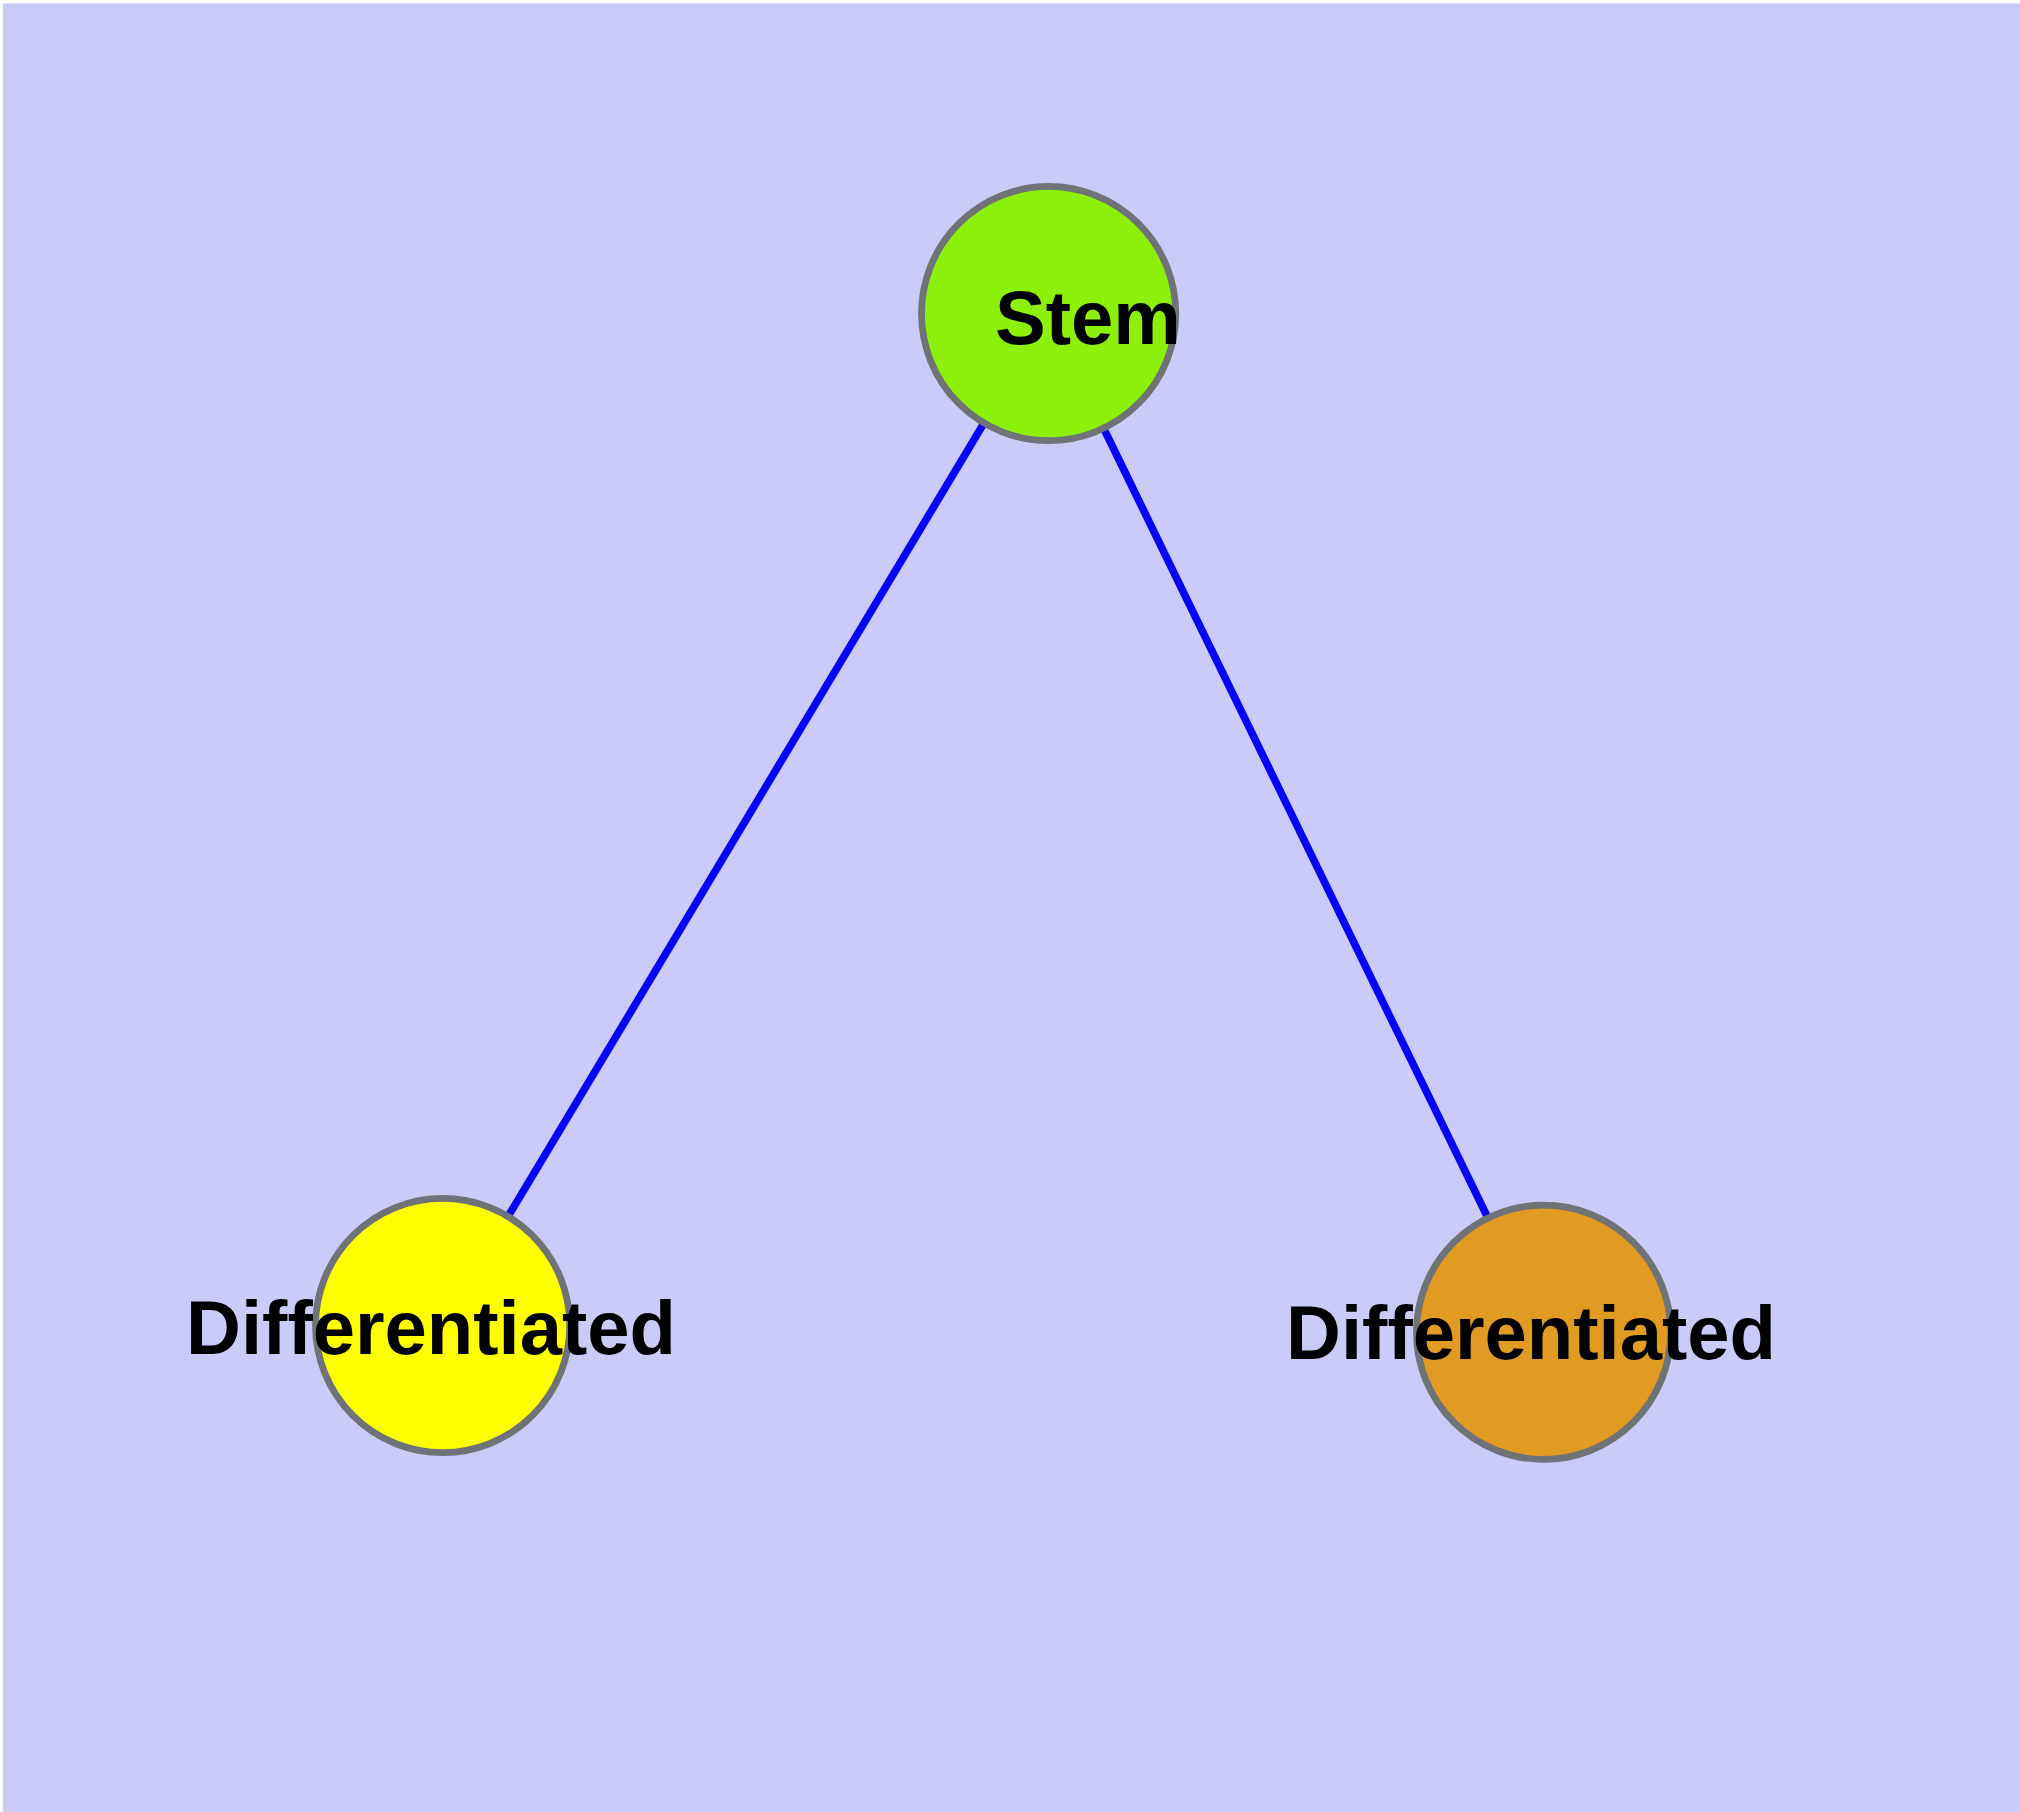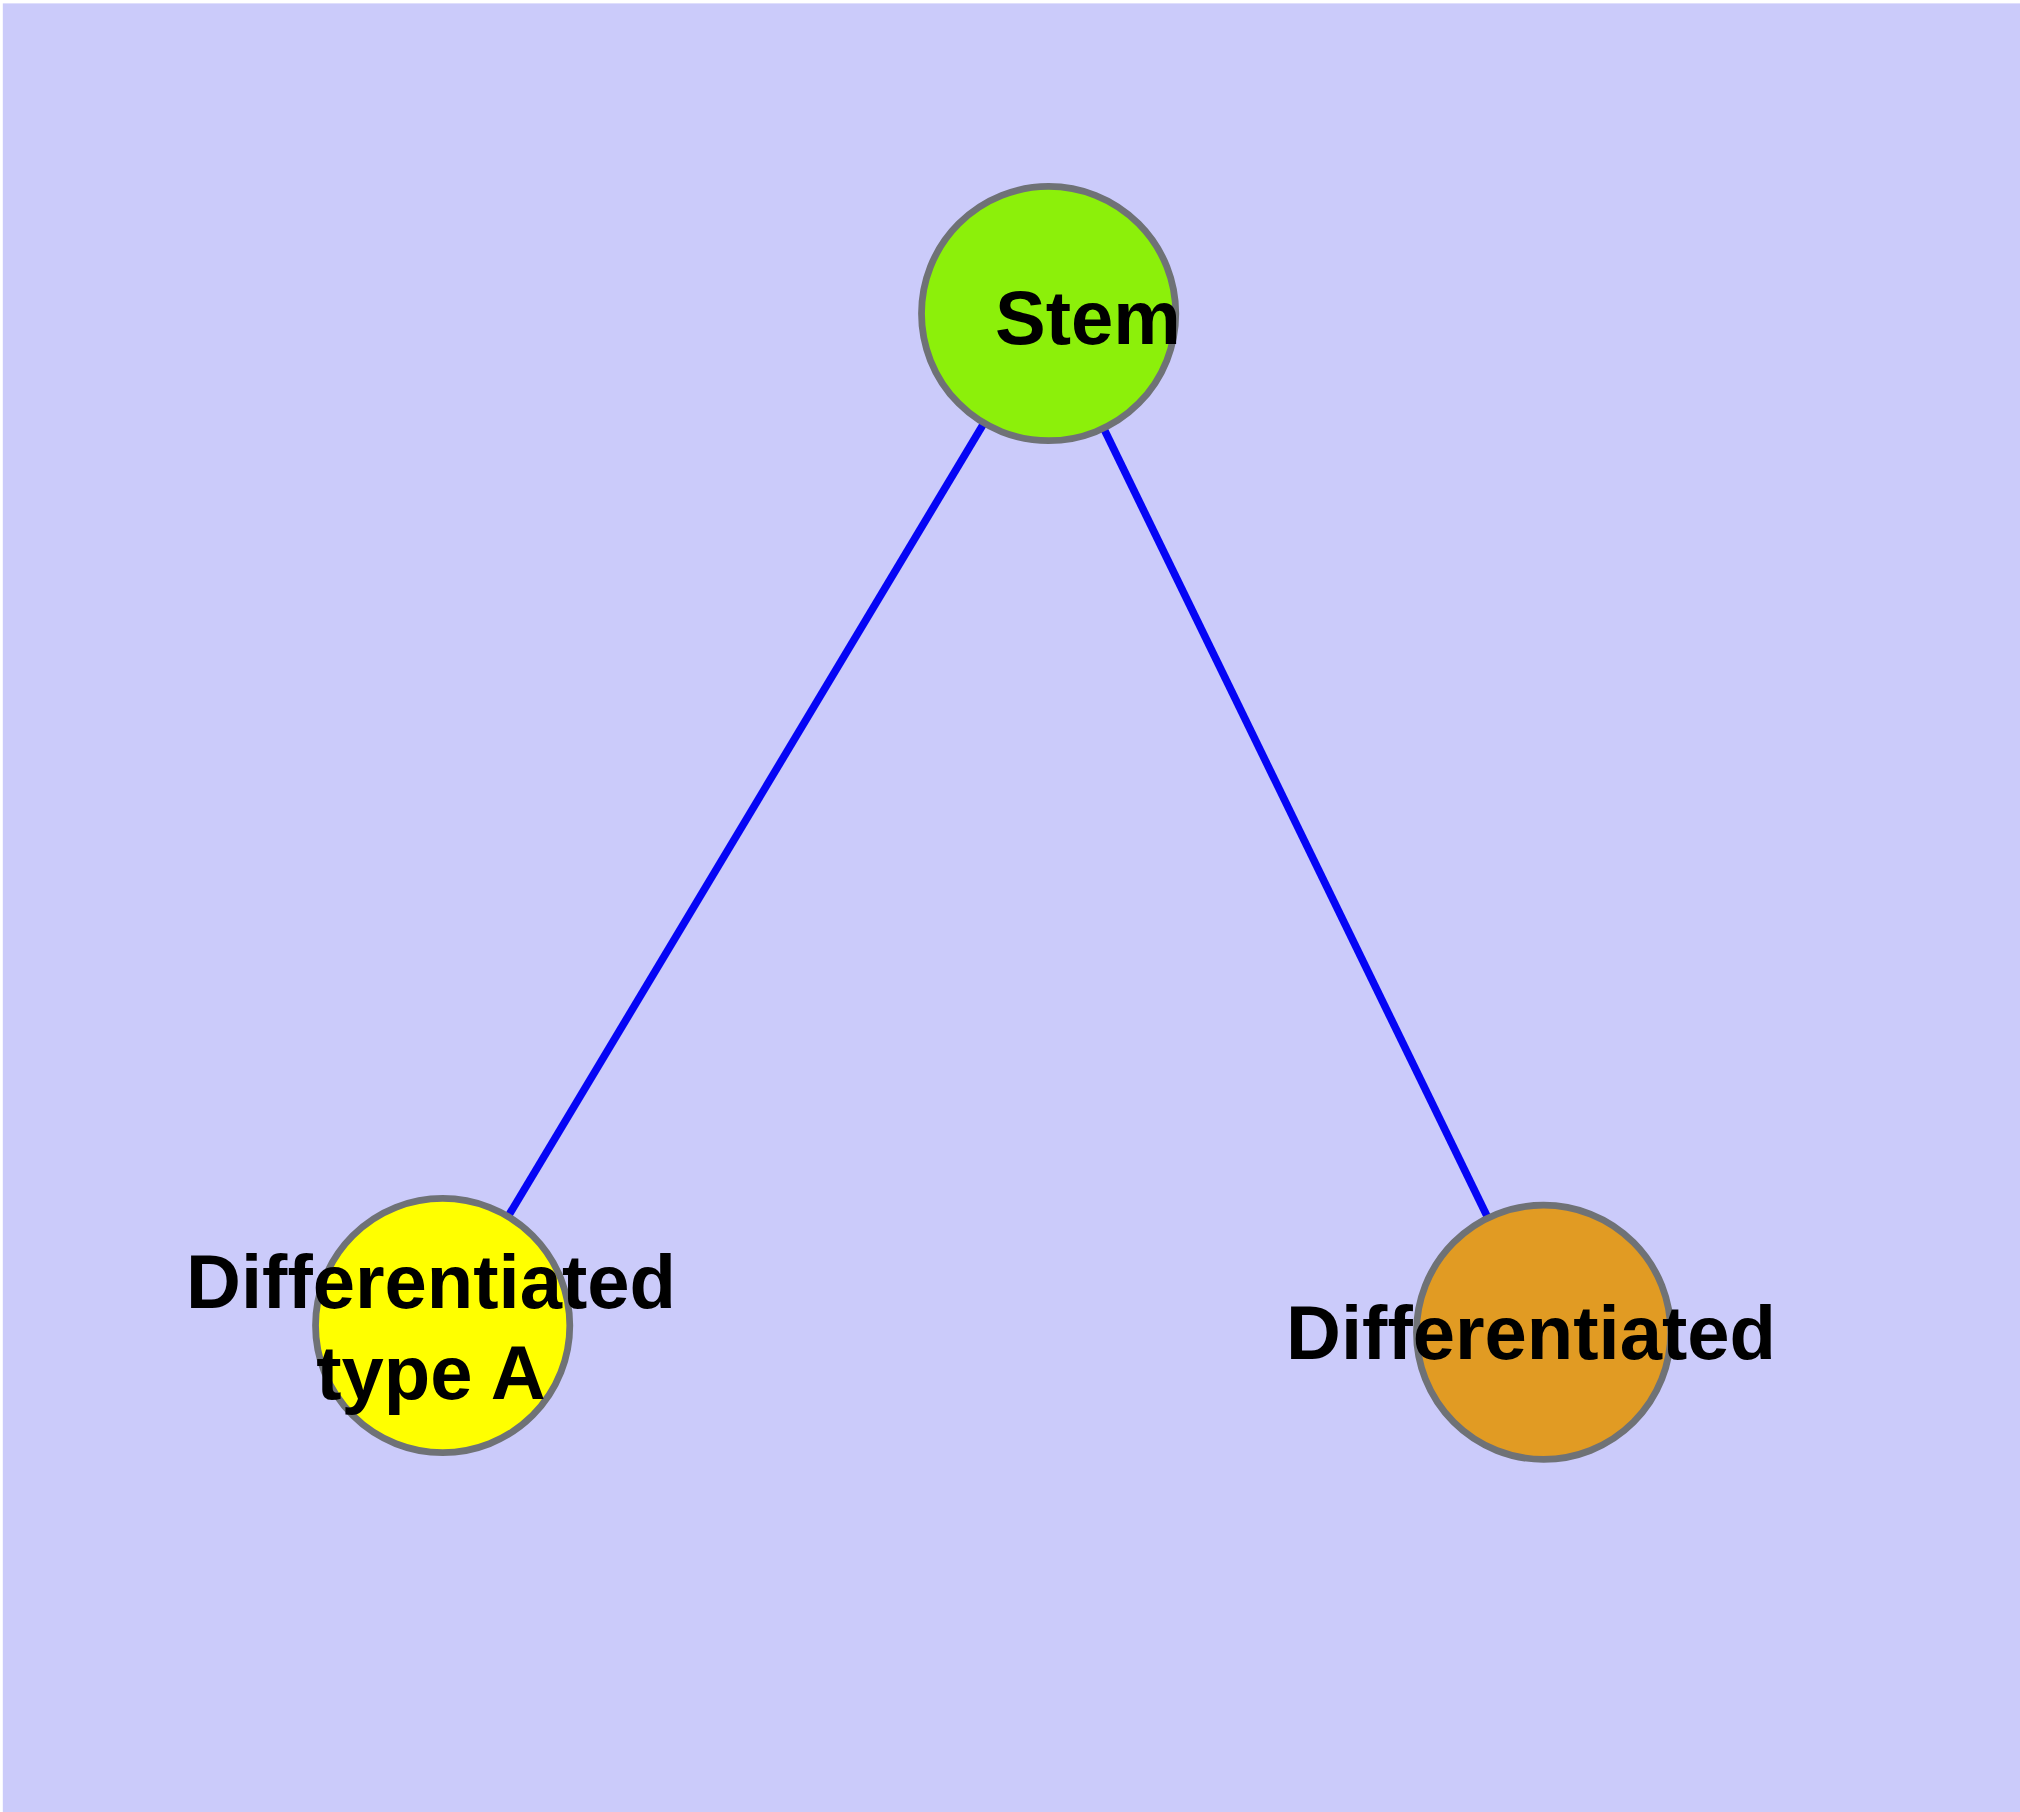--- a/index.html
+++ b/index.html
@@ -55,21 +55,20 @@
 
     <circle cx="1821" cy="1572" r="150" stroke-width="8" fill="#E19B23" stroke="#6F7276"></circle>
   </svg>
 
   <div class="node-label" style="left:1048px; top:317px;margin-left:40px;">
     <span class="line">Stem</span>
   </div>
 
   <div class="node-label" style="left:431px; top:1327px;">
     <span class="line">Differentiated</span>
-    <span class="line">type A</span>
   </div>
 
   <div class="node-label" style="left:1531px; top:1332px;">
     <span class="line">Differentiated</span>
   </div>
 
 </div>
 
 
 </body></html>

